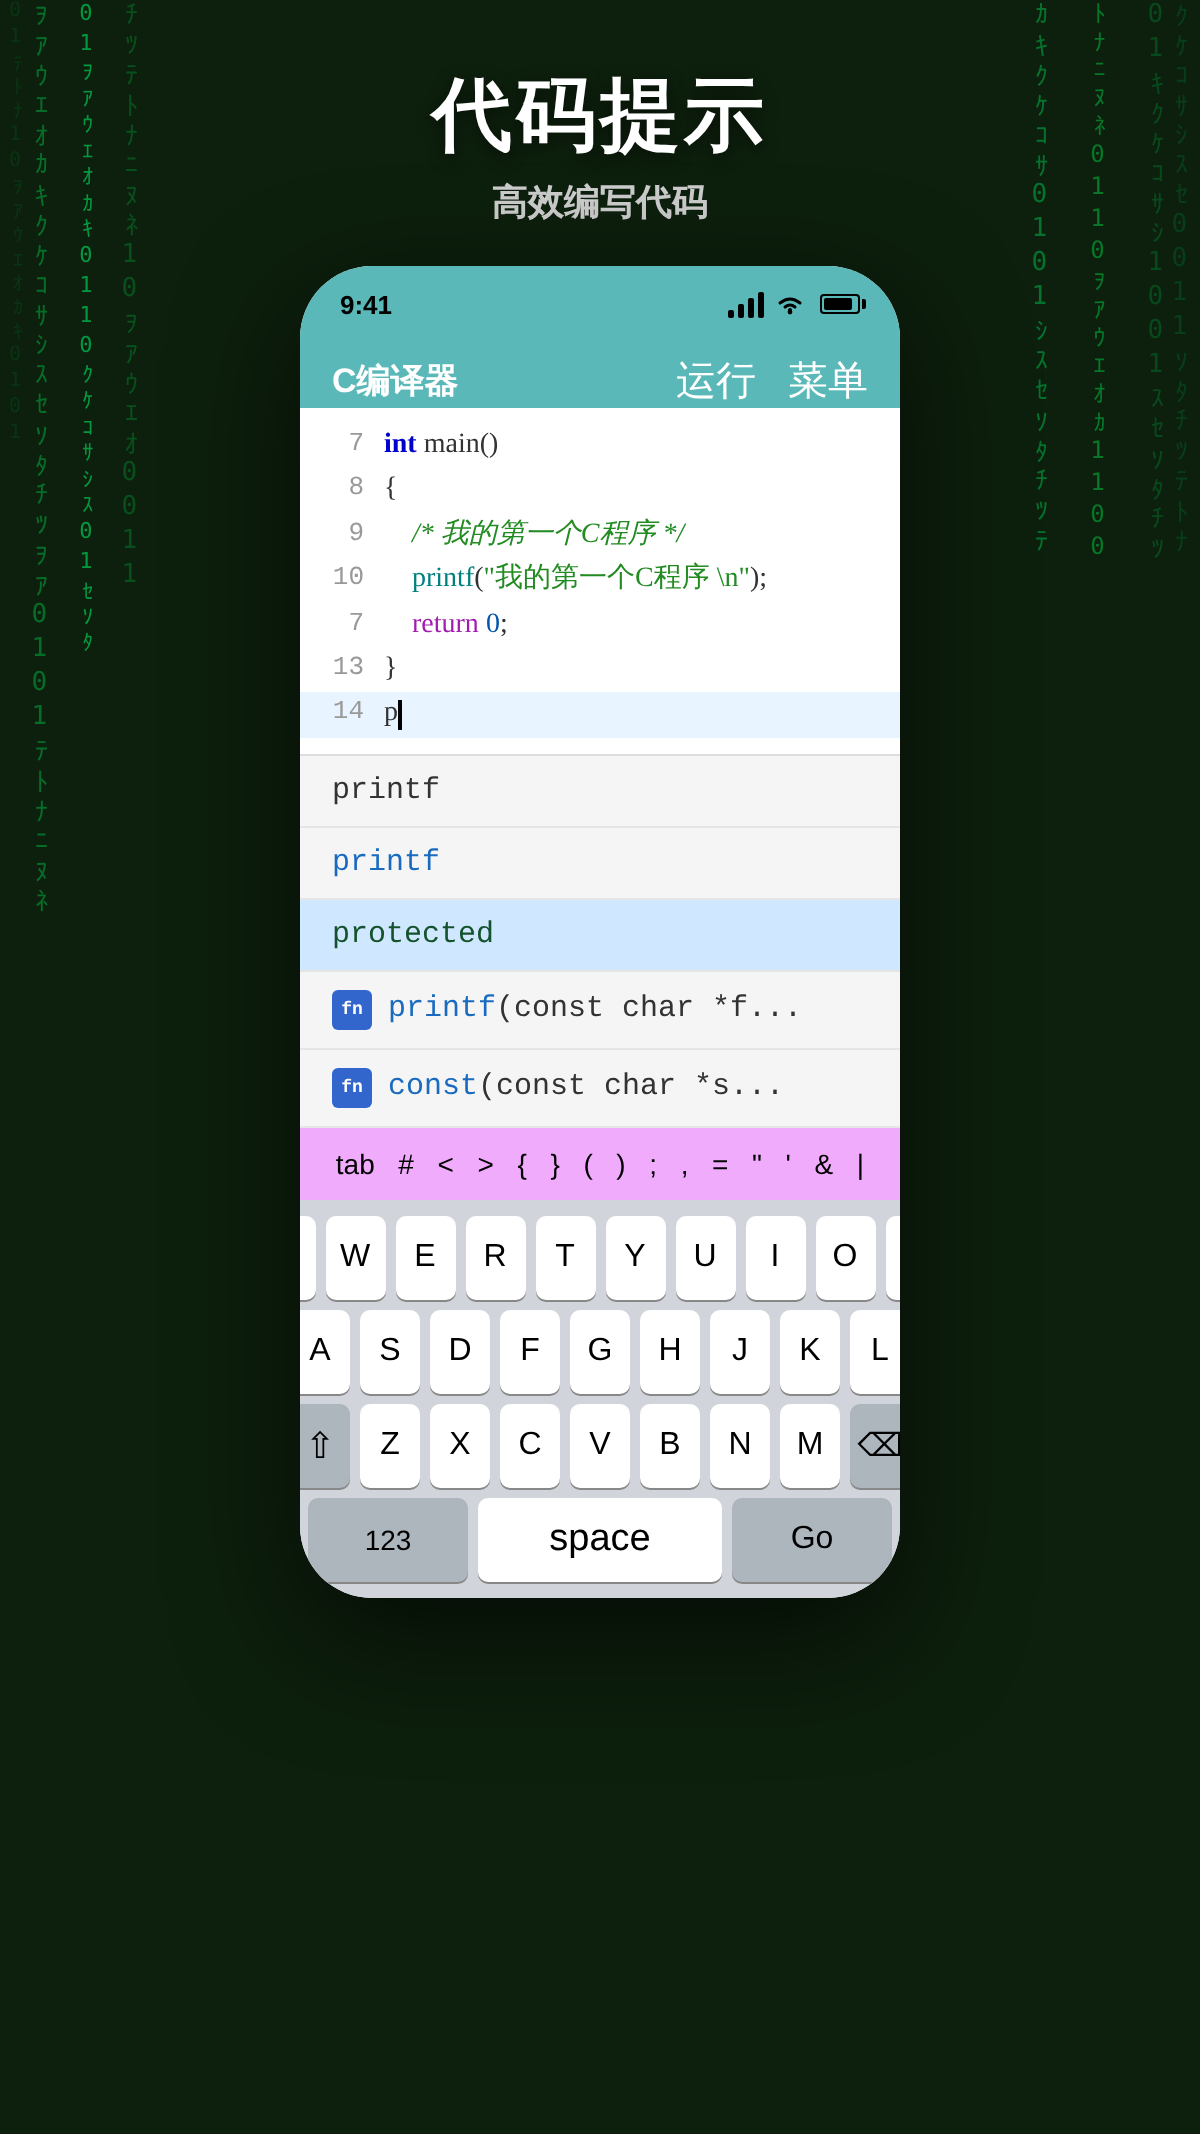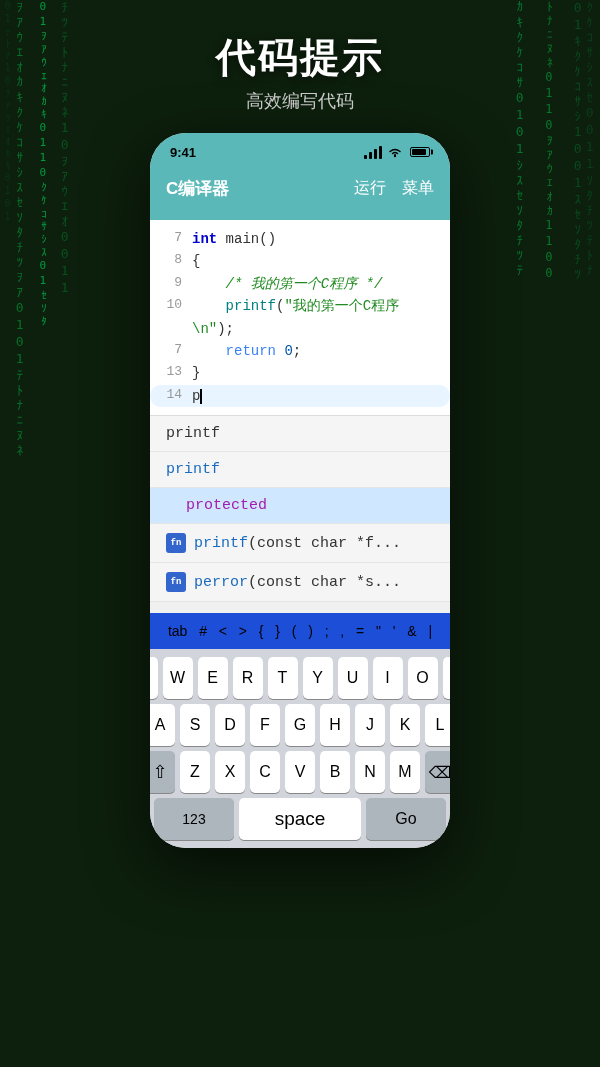--- a/index.html
+++ b/index.html
@@ -56,20 +56,21 @@
       font-weight: 700;
       color: #ffffff;
       letter-spacing: 2px;
       text-shadow: 0 2px 8px rgba(0,0,0,0.5);
     }
 
     .sub-title {
       font-size: 18px;
       color: #cccccc;
       margin-top: 4px;
+      font-weight: bold;
     }
 
     
     .phone-mockup {
       width: 300px;
       background: #f0f0f0;
       border-radius: 36px;
       overflow: hidden;
       box-shadow: 0 20px 60px rgba(0,0,0,0.6);
       position: relative;
@@ -139,36 +140,36 @@
       background: #000;
       border-radius: 1px;
     }
 
     
     .app-toolbar {
       background: #5bb8b8;
       display: flex;
       justify-content: space-between;
       align-items: center;
-      padding: 8px 16px 20px;
+      padding: 8px 16px 0;
     }
 
     .app-title {
       font-size: 17px;
       font-weight: 600;
       color: #ffffff;
     }
 
     .toolbar-actions {
       display: flex;
       gap: 16px;
     }
 
     .toolbar-btn {
-      font-size: 16px;
+      font-size: 20px;
       color: #ffffff;
       cursor: pointer;
     }
 
     
     .code-editor {
       background: #ffffff;
       padding: 8px 0;
       font-family: 'Courier New', Courier, monospace;
       font-size: 14px;
@@ -184,29 +185,30 @@
       color: #999;
       min-width: 24px;
       text-align: right;
       margin-right: 10px;
       user-select: none;
       font-size: 13px;
     }
 
     .code-text {
       color: #333;
+      font-family: Liberation Serif, serif;
     }
 
     .kw-blue { color: #0000cc; font-weight: 600; }
     .kw-teal { color: #008080; }
     .str-green { color: #228B22; }
     .comment-green { color: #228B22; font-style: italic; }
-    .kw-return { color: #3b82f6; }
+    .kw-return { color: #a21caf; }
     .num-blue { color: #0055aa; }
-    .cursor-line { background: #e8f4ff; border-radius: 11px; }
+    .cursor-line { background: #e8f4ff; }
     .cursor { display: inline-block; width: 2px; height: 15px; background: #000; vertical-align: middle; }
 
     
     .autocomplete {
       background: #f5f5f5;
       border-top: 1px solid #ddd;
     }
 
     .ac-item {
       display: flex;
@@ -216,47 +218,46 @@
       font-size: 15px;
       color: #333;
       border-bottom: 1px solid #e5e5e5;
     }
 
     .ac-item.selected {
       background: #d0e8ff;
     }
 
     .ac-item-blue { color: #1a6bbf; }
-    .ac-item-teal { color: #a21caf; margin-left: 20px; }
+    .ac-item-teal { color: #14532d; }
 
     .ac-icon {
       width: 20px;
       height: 20px;
       background: #3366cc;
       border-radius: 3px;
       margin-right: 8px;
       display: flex;
       align-items: center;
       justify-content: center;
       font-size: 9px;
       color: white;
       font-weight: bold;
       flex-shrink: 0;
     }
 
     
     .shortcut-bar {
-      background: #1d4ed8;
+      background: #f0abfc;
       display: flex;
       justify-content: space-around;
       align-items: center;
       padding: 8px 12px;
       font-size: 14px;
       color: #000;
-      margin-top: 11px;
     }
 
     .shortcut-key {
       padding: 2px 5px;
       cursor: pointer;
     }
 
     
     .keyboard {
       background: #d1d5db;
@@ -446,21 +447,21 @@
       </div>
       <div class="ac-item selected">
         <span class="ac-item-teal">protected</span>
       </div>
       <div class="ac-item">
         <div class="ac-icon">fn</div>
         <span><span class="ac-item-blue">printf</span>(const char *f...</span>
       </div>
       <div class="ac-item">
         <div class="ac-icon">fn</div>
-        <span><span class="ac-item-blue">perror</span>(const char *s...</span>
+        <span><span class="ac-item-blue">const</span>(const char *s...</span>
       </div>
 
     </div>
 
     <div class="shortcut-bar">
       <span class="shortcut-key">tab</span>
       <span class="shortcut-key">#</span>
       <span class="shortcut-key">&lt;</span>
       <span class="shortcut-key">&gt;</span>
       <span class="shortcut-key">{</span>

